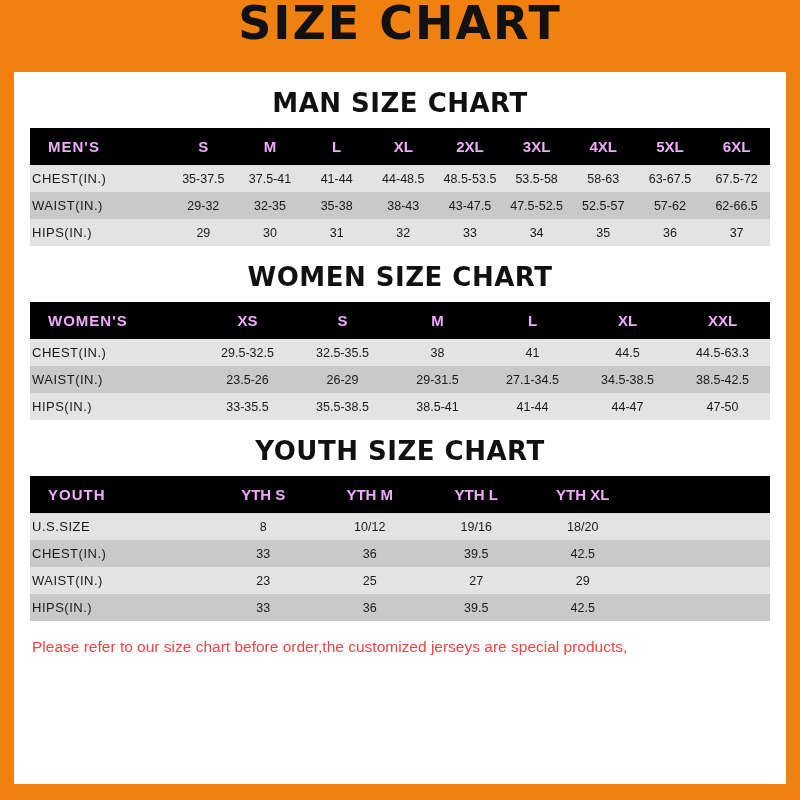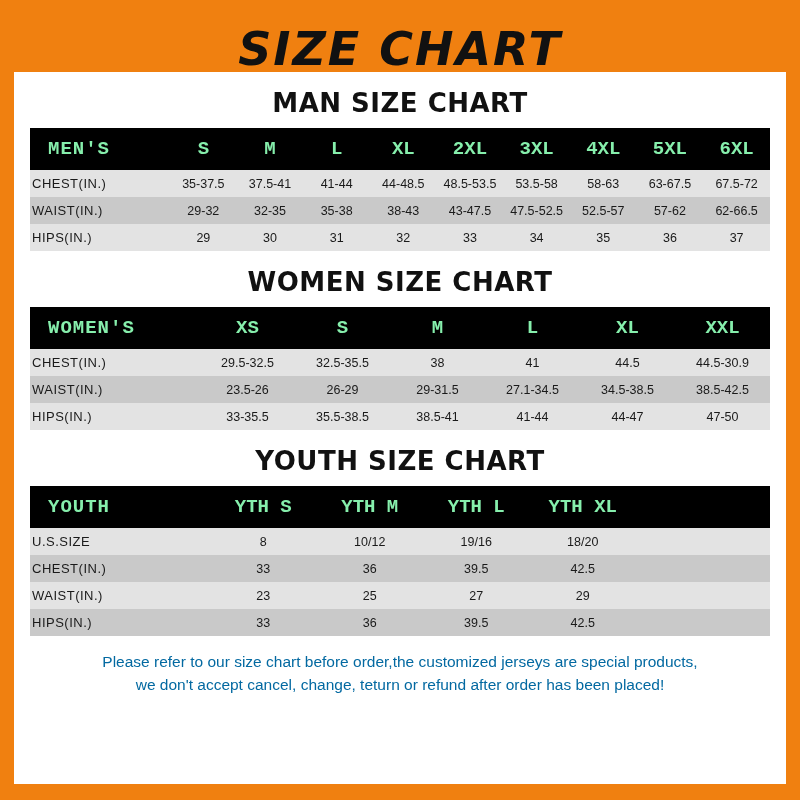--- a/index.html
+++ b/index.html
@@ -19,24 +19,23 @@
     height: 800px;
     background: #ffffff;
     box-sizing: border-box;
     border-left: 14px solid #f08010;
     border-right: 14px solid #f08010;
   }
   .header-banner {
     background: #f08010;
     height: 72px;
     display: flex;
-    align-items: flex-end;
+    align-items: flex-start;
     justify-content: center;
     margin: 0 -14px;
-    font-style: italic;
   }
   .header-title {
     font-family: "DejaVu Sans", sans-serif;
     font-weight: bold;
     font-size: 46px;
     letter-spacing: 2px;
     color: #111111;
     line-height: 1;
   }
   .section {
@@ -60,47 +59,47 @@
   table.size-table th,
   table.size-table td {
     text-align: center;
     font-size: 12.5px;
     color: #1a1a1a;
     padding: 6px 2px;
     font-family: "Liberation Sans", sans-serif;
   }
   table.size-table thead th {
     background: #000000;
-    color: #86efac;
-    font-size: 19px;
+    color: #f0abfc;
+    font-size: 15px;
     font-weight: bold;
     padding: 10px 2px;
-    font-family: Liberation Mono, monospace;
+    font-family: Liberation Sans, sans-serif;
   }
   table.size-table thead th.row-head {
     text-align: left;
     padding-left: 18px;
     letter-spacing: 1px;
   }
   table.size-table tbody tr.odd td {
     background: #e3e3e3;
   }
   table.size-table tbody tr.even td {
     background: #c9c9c9;
   }
   table.size-table tbody td.row-head {
     font-weight: normal;
     letter-spacing: 0.5px;
     font-size: 13px;
     text-align: left;
   }
   .footer-note {
     margin: 14px 18px 0 18px;
-    text-align: center;
-    color: #0369a1;
+    text-align: left;
+    color: #ef4444;
     font-size: 15.5px;
     line-height: 1.5;
     font-family: "Liberation Sans", sans-serif;
   }
   .bottom-bar {
     position: absolute;
     bottom: 0;
     left: -14px;
     right: -14px;
     height: 16px;
@@ -189,21 +188,21 @@
         </tr>
       </thead>
       <tbody>
         <tr class="odd">
           <td class="row-head">CHEST(IN.)</td>
           <td>29.5-32.5</td>
           <td>32.5-35.5</td>
           <td>38</td>
           <td>41</td>
           <td>44.5</td>
-          <td>44.5-30.9</td>
+          <td>44.5-63.3</td>
         </tr>
         <tr class="even">
           <td class="row-head">WAIST(IN.)</td>
           <td>23.5-26</td>
           <td>26-29</td>
           <td>29-31.5</td>
           <td>27.1-34.5</td>
           <td>34.5-38.5</td>
           <td>38.5-42.5</td>
         </tr>
@@ -265,17 +264,16 @@
           <td>39.5</td>
           <td>42.5</td>
           <td></td>
         </tr>
       </tbody>
     </table>
   </div>
 
   <div class="footer-note">
     <div>Please refer to our size chart before order,the customized jerseys are special products,</div>
-    <div>we don't accept cancel, change, teturn or refund after order has been placed!</div>
   </div>
 
   <div class="bottom-bar"></div>
 </div>
 
 </body></html>

